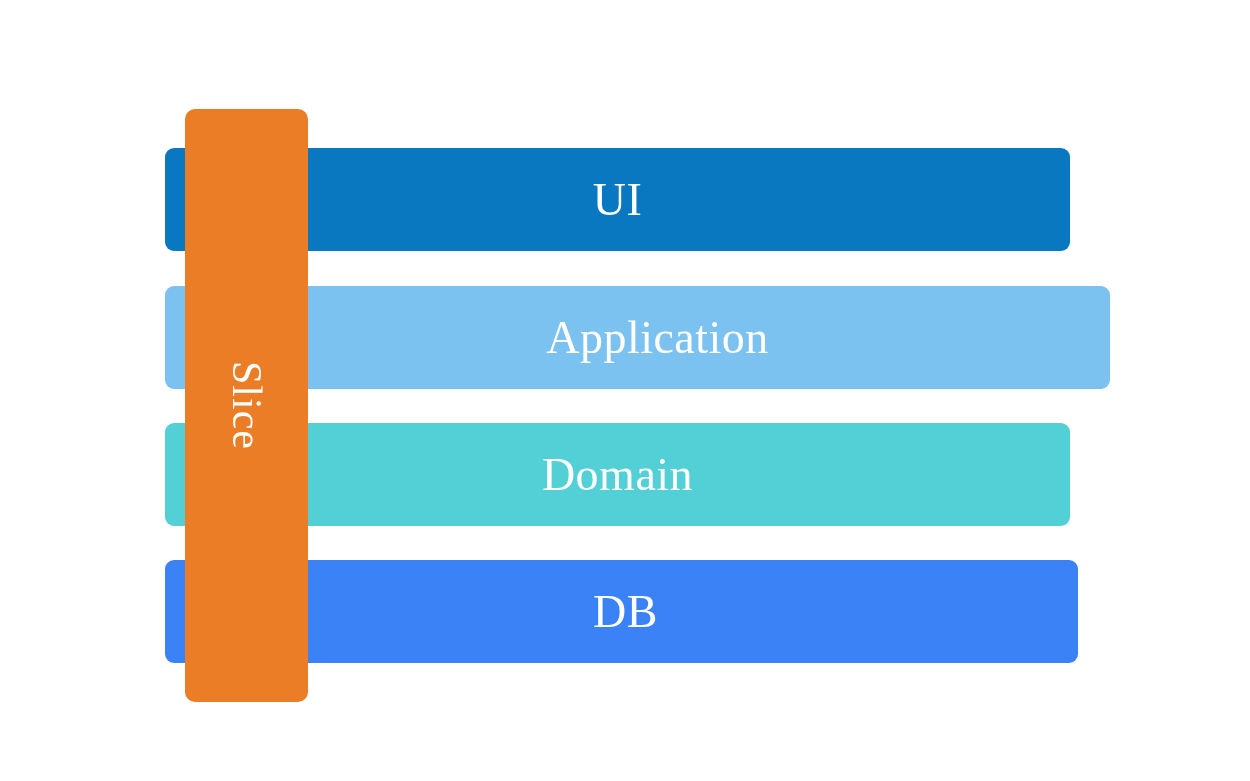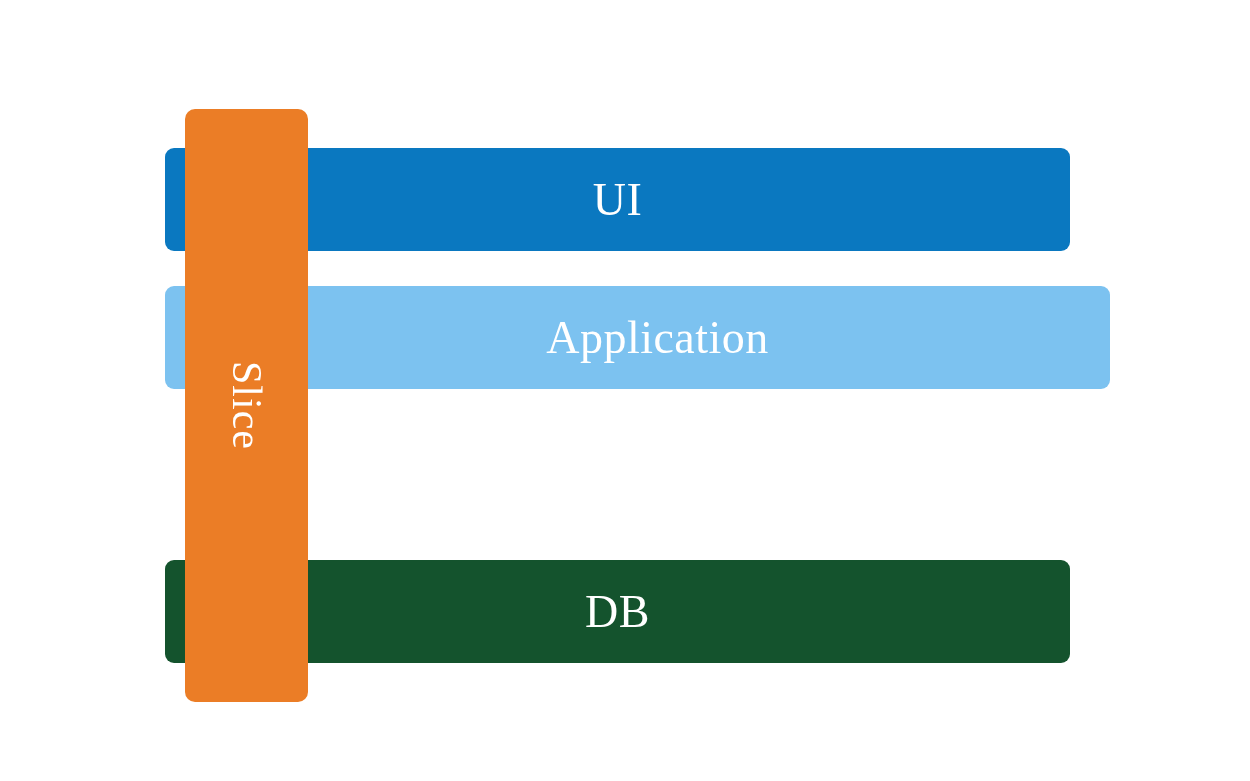--- a/index.html
+++ b/index.html
@@ -66,22 +66,25 @@
 <div class="slide">
 
   <div class="bar bar-0" style="background-color: rgb(10, 120, 192);">
     <span class="bar-label">UI</span>
   </div>
 
   <div class="bar bar-1" style="background-color: rgb(124, 194, 240); padding-left: 40px;">
     <span class="bar-label">Application</span>
   </div>
 
+  <div class="bar bar-2" style="background-color: rgb(83, 208, 214);">
+    <span class="bar-label">Domain</span>
+  </div>
 
-  <div class="bar bar-3" style="background-color: #14532d;">
+  <div class="bar bar-3" style="background-color: #3b82f6; padding-left: 8px;">
     <span class="bar-label">DB</span>
   </div>
 
   <div class="slice" style="background-color: rgb(235, 125, 38);">
     <span class="slice-label">Slice</span>
   </div>
 
 </div>
 
 </body></html>

